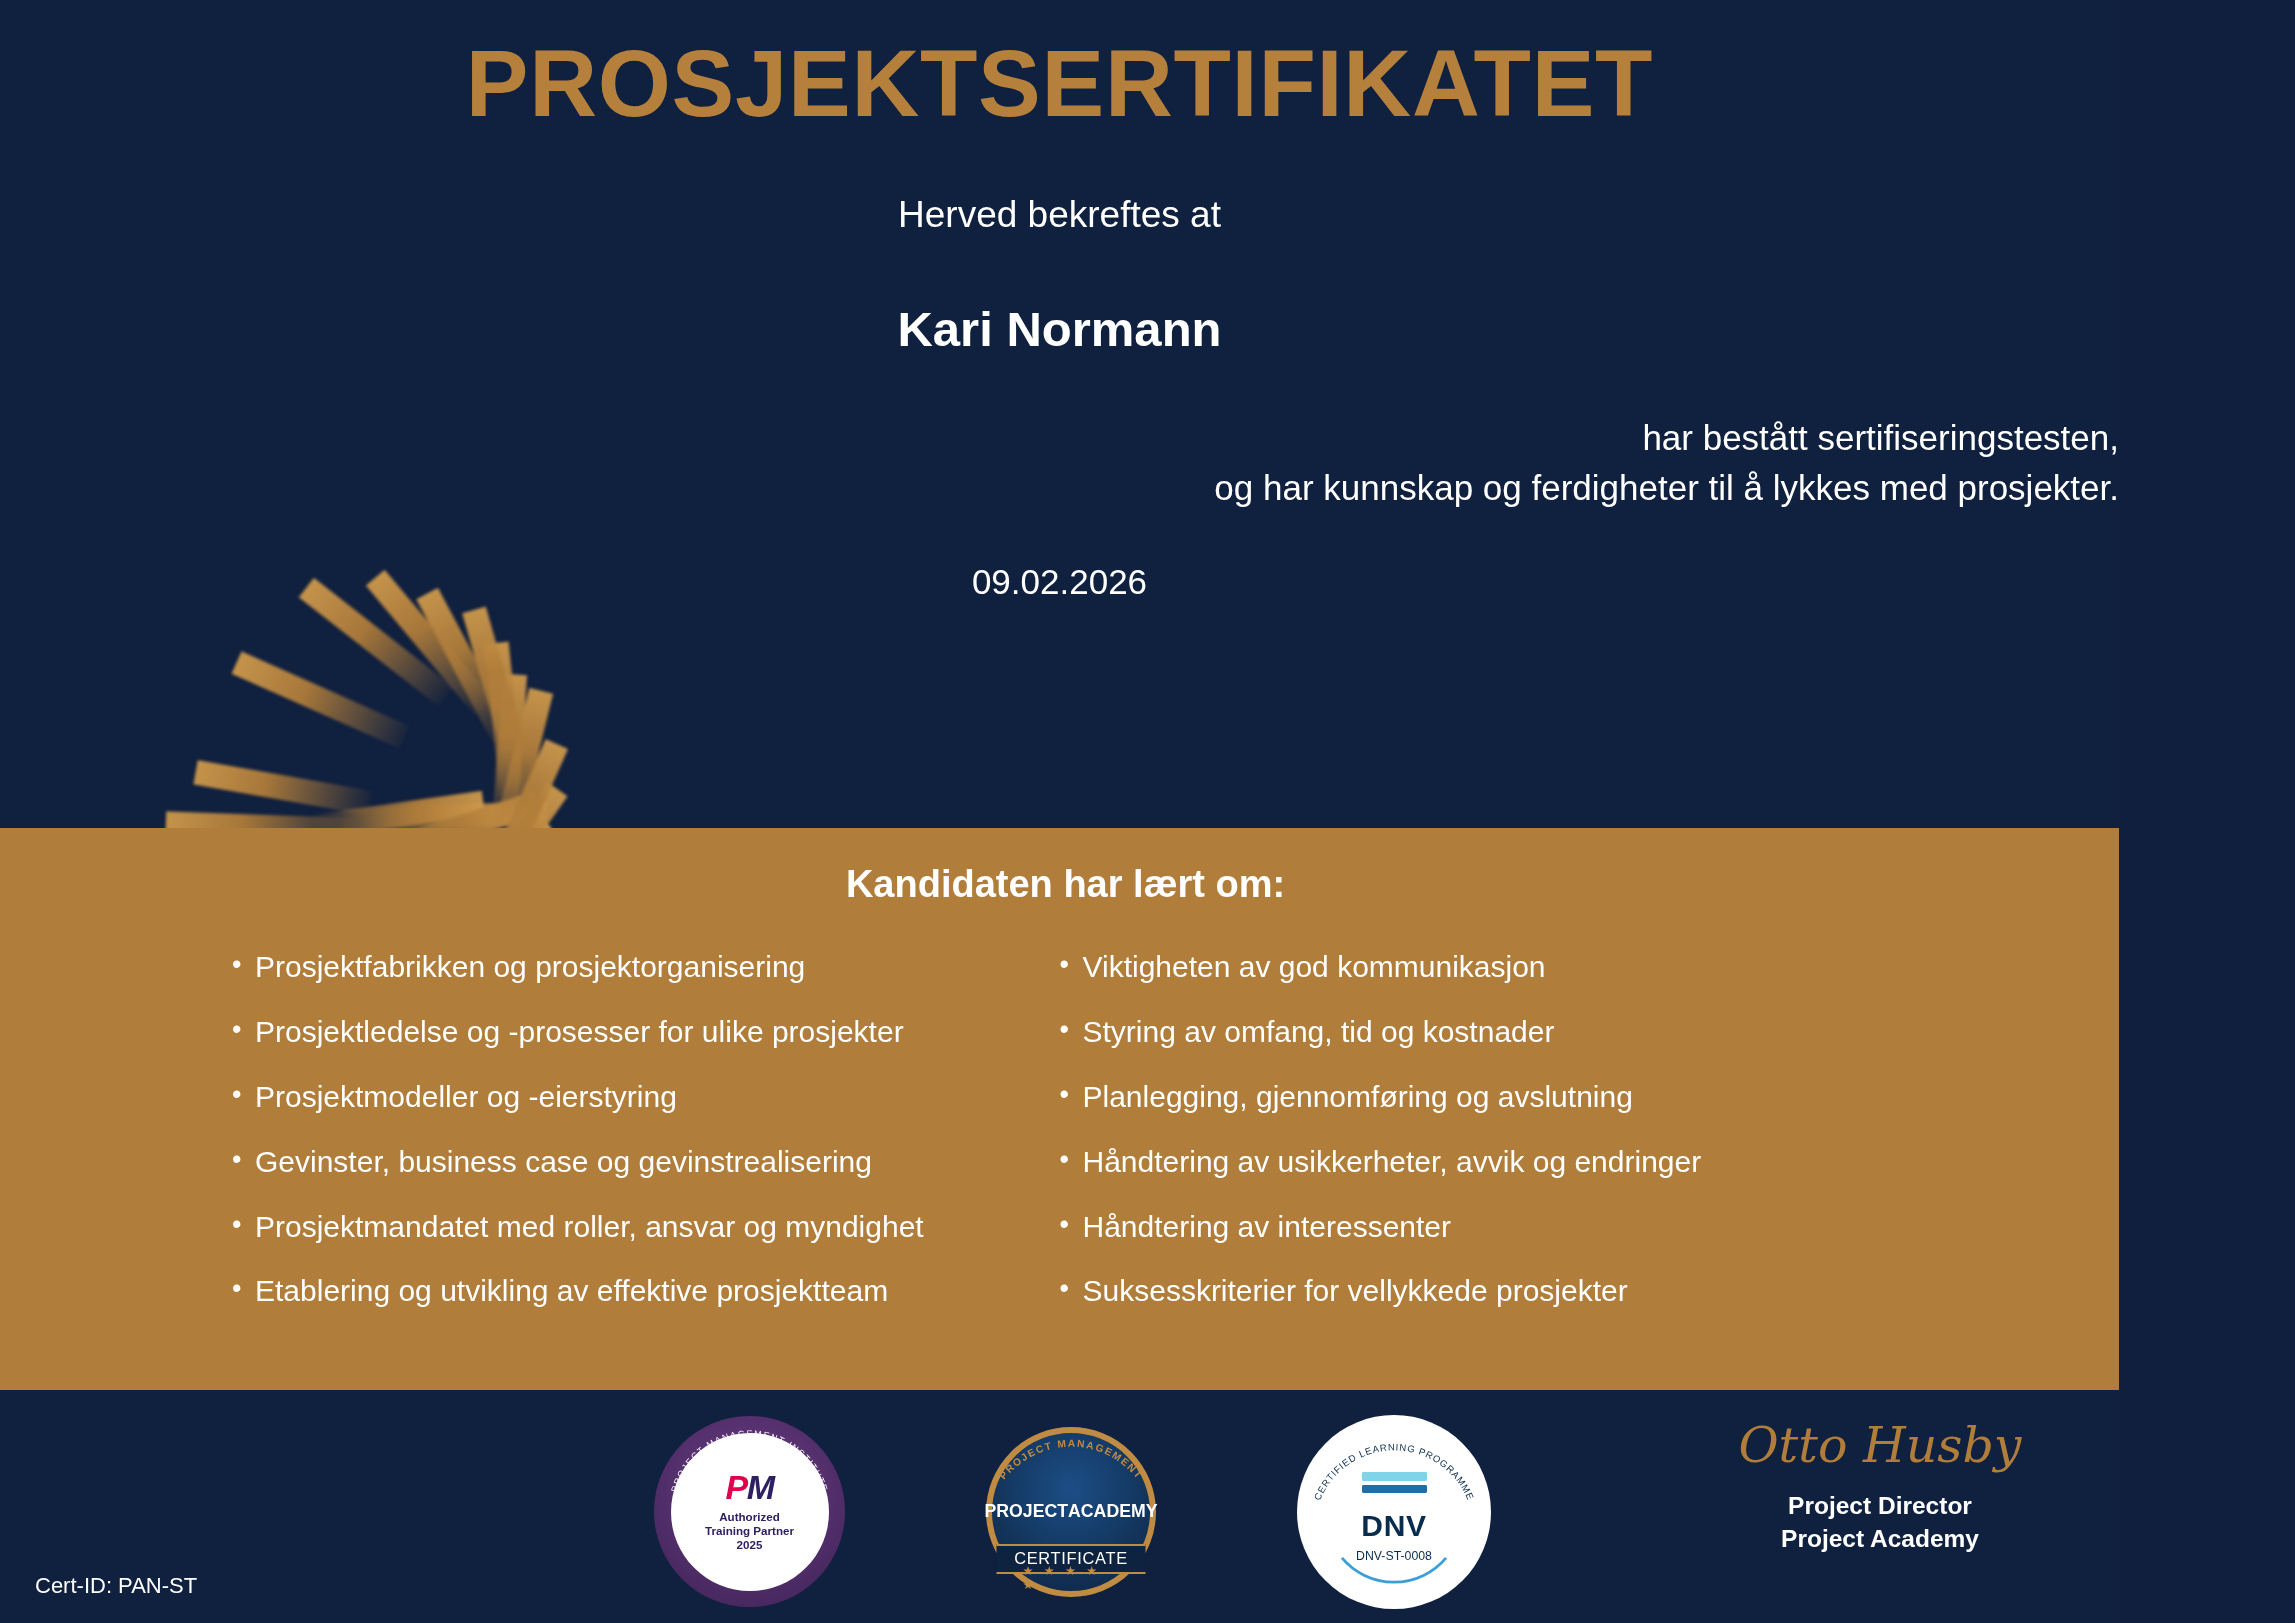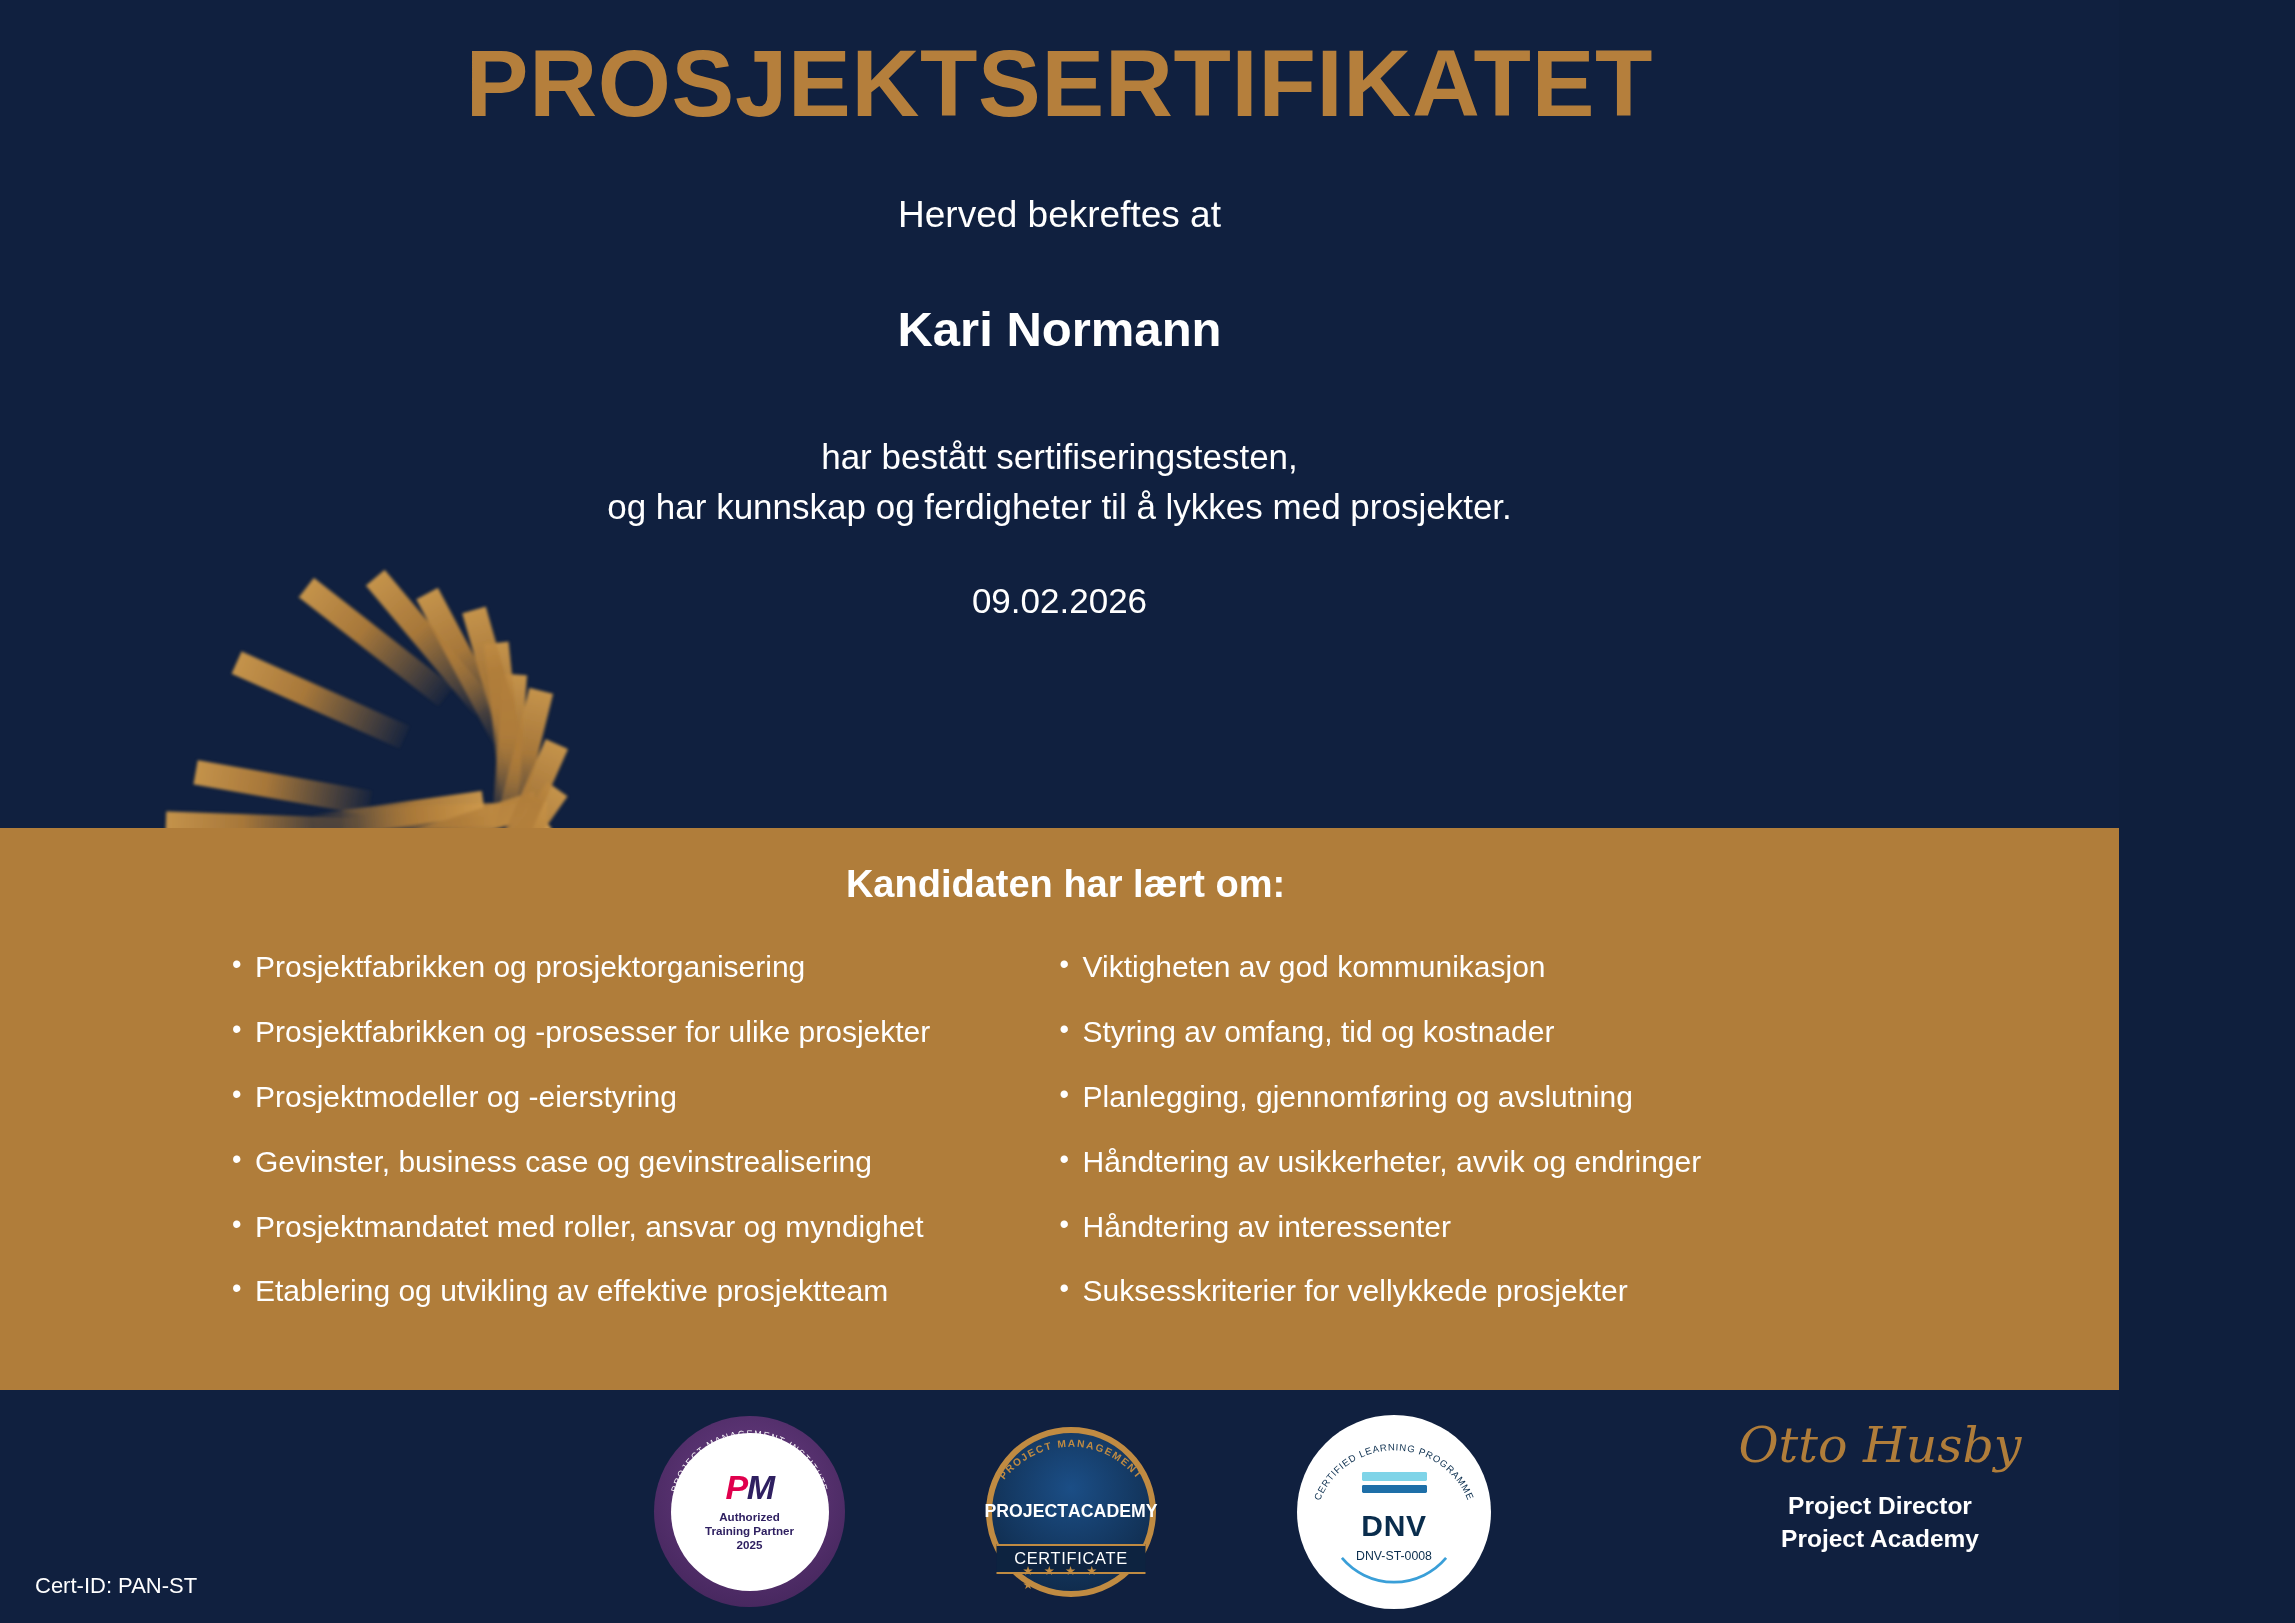--- a/index.html
+++ b/index.html
@@ -55,25 +55,26 @@
     color: #ffffff;
     font-weight: 400;
   }
   .recipient {
     margin-top: 65px;
     font-size: 49px;
     font-weight: bold;
     color: #ffffff;
   }
   .statement {
-    margin-top: 75px;
+    margin-top: 56px;
     font-size: 35px;
     color: #ffffff;
     line-height: 1.45;
     font-weight: 400;
+    text-align: right;
   }
   .date {
     margin-top: 48px;
     font-size: 35px;
     color: #ffffff;
   }
 
   
   .gold-panel {
     position: relative;
@@ -284,21 +285,21 @@
     <div class="learned-title">Kandidaten har lært om:</div>
     <div class="columns">
       <div class="col">
         <ul>
           <li>
               <span class="bullet">•</span>
               <span>Prosjektfabrikken og prosjektorganisering</span>
             </li>
           <li>
               <span class="bullet">•</span>
-              <span>Prosjektfabrikken og -prosesser for ulike prosjekter</span>
+              <span>Prosjektledelse og -prosesser for ulike prosjekter</span>
             </li>
           <li>
               <span class="bullet">•</span>
               <span>Prosjektmodeller og -eierstyring</span>
             </li>
           <li>
               <span class="bullet">•</span>
               <span>Gevinster, business case og gevinstrealisering</span>
             </li>
           <li>

